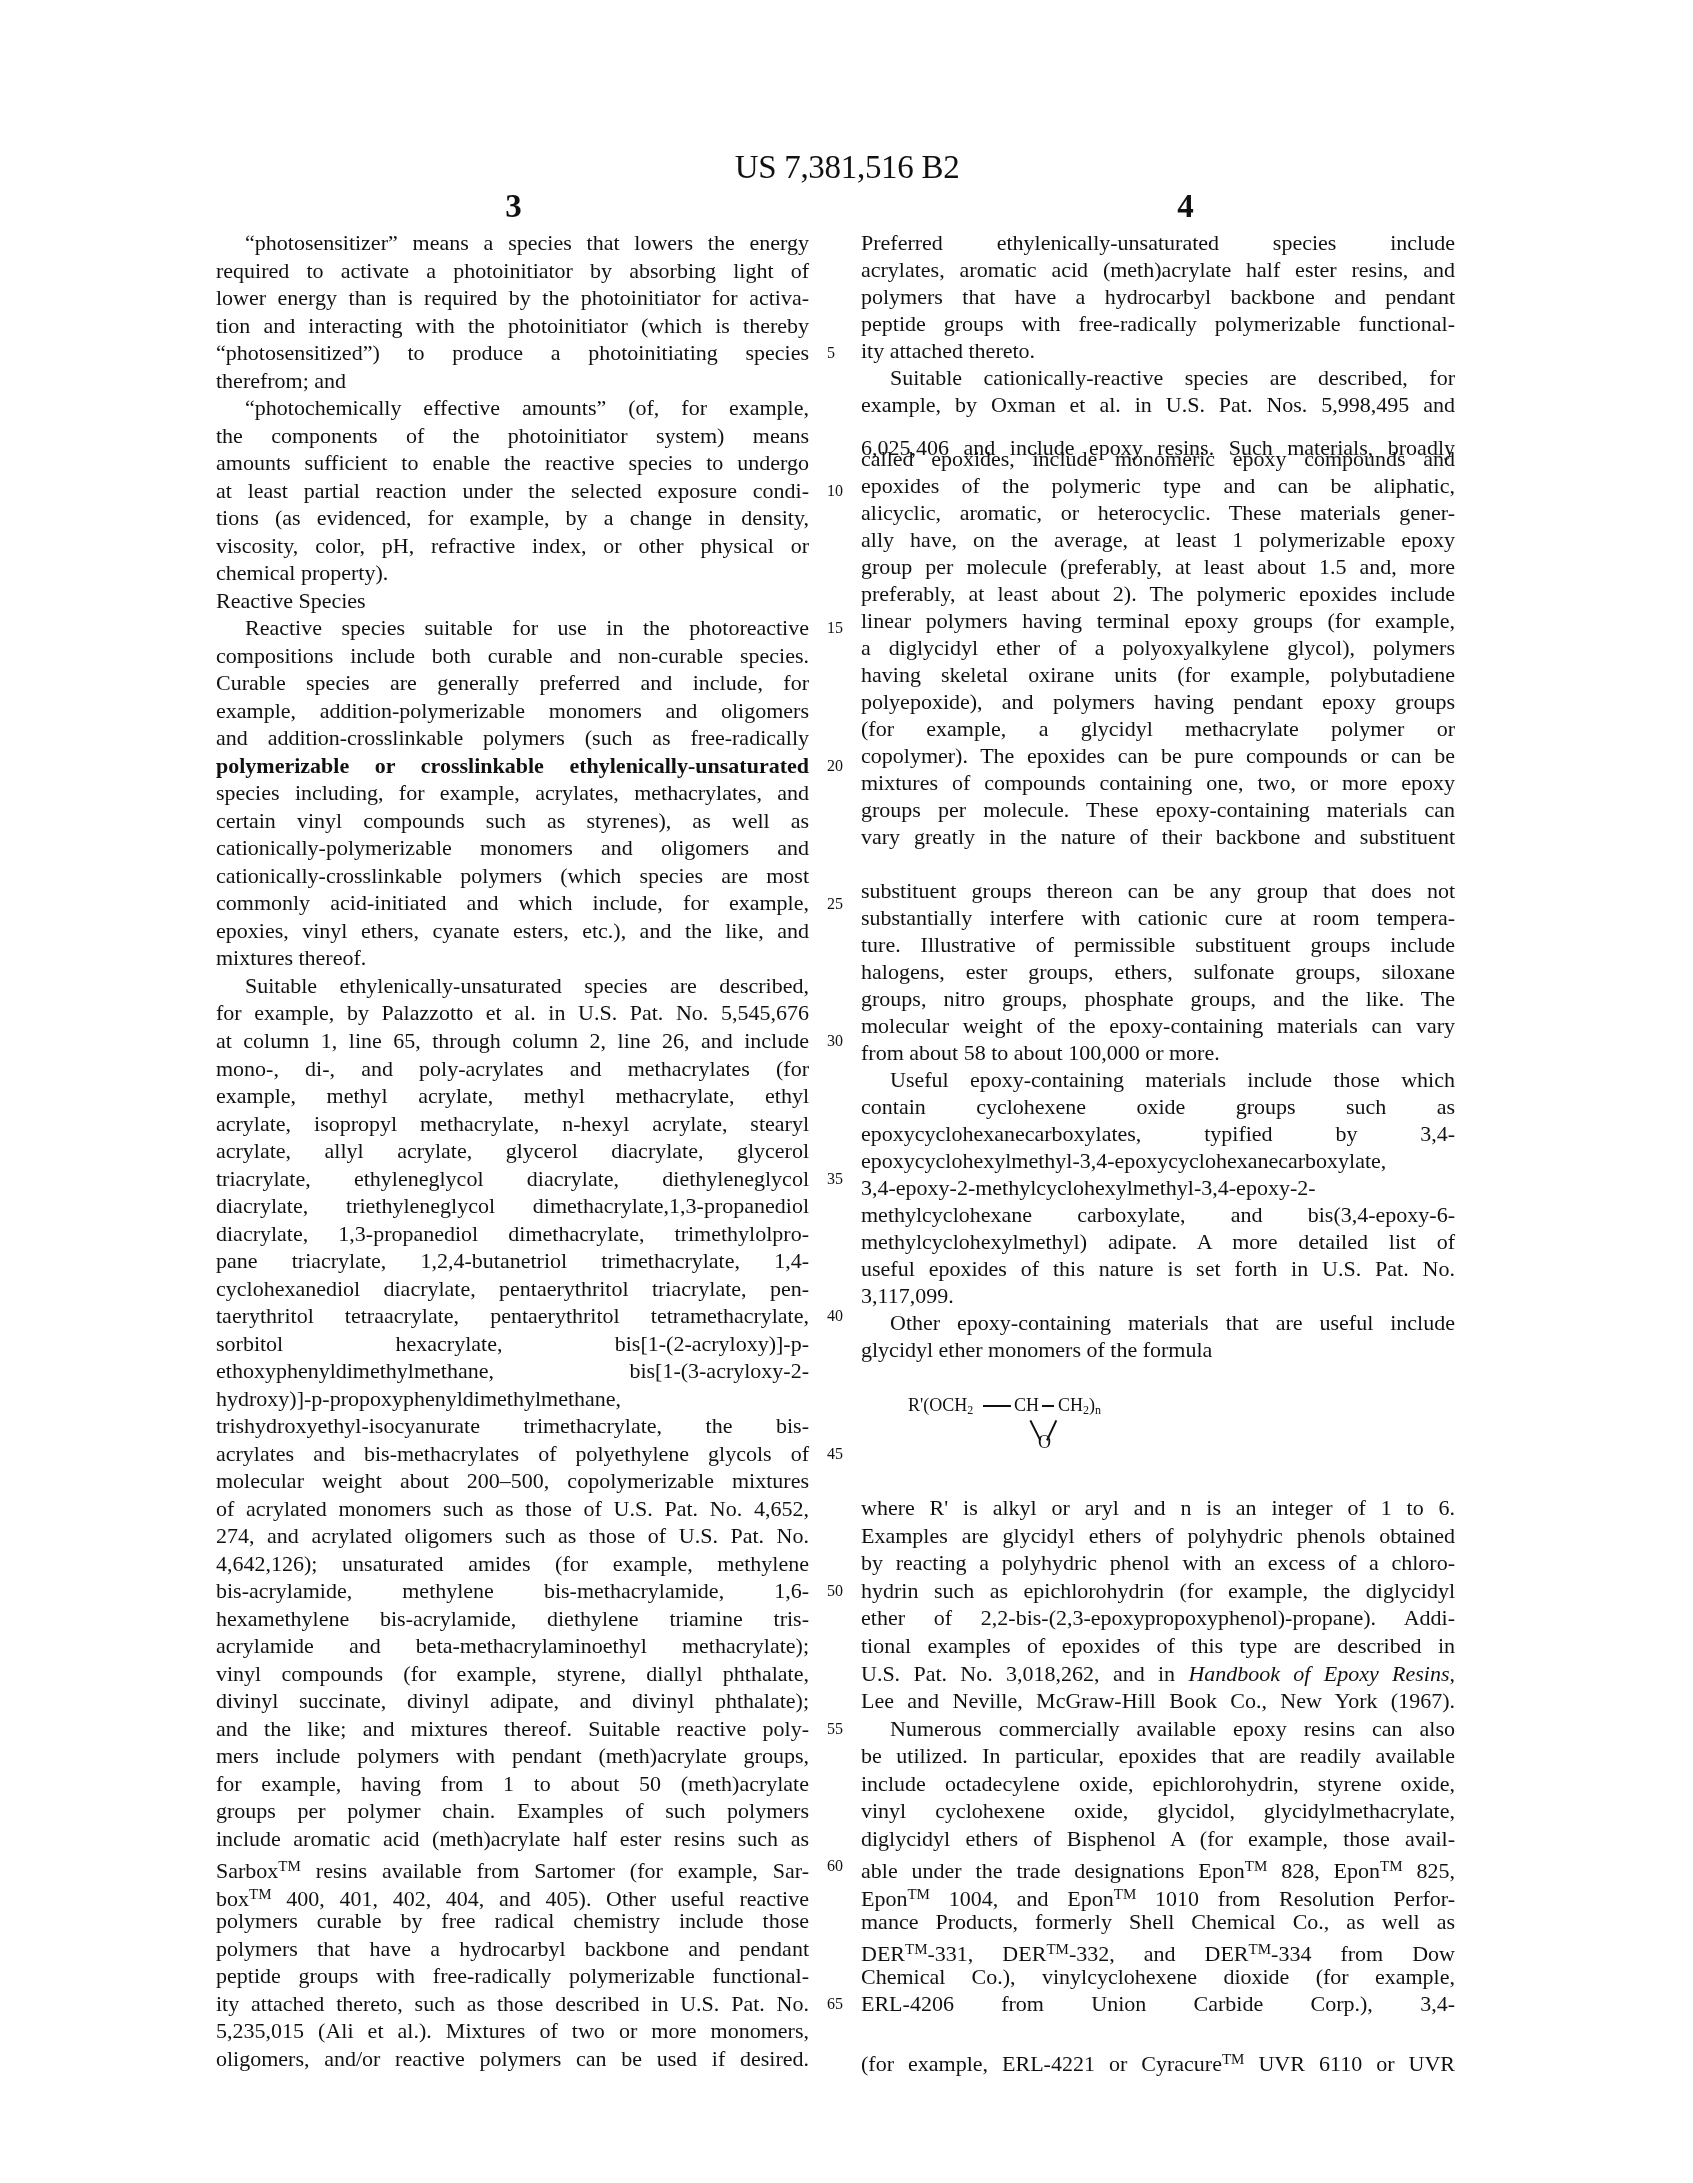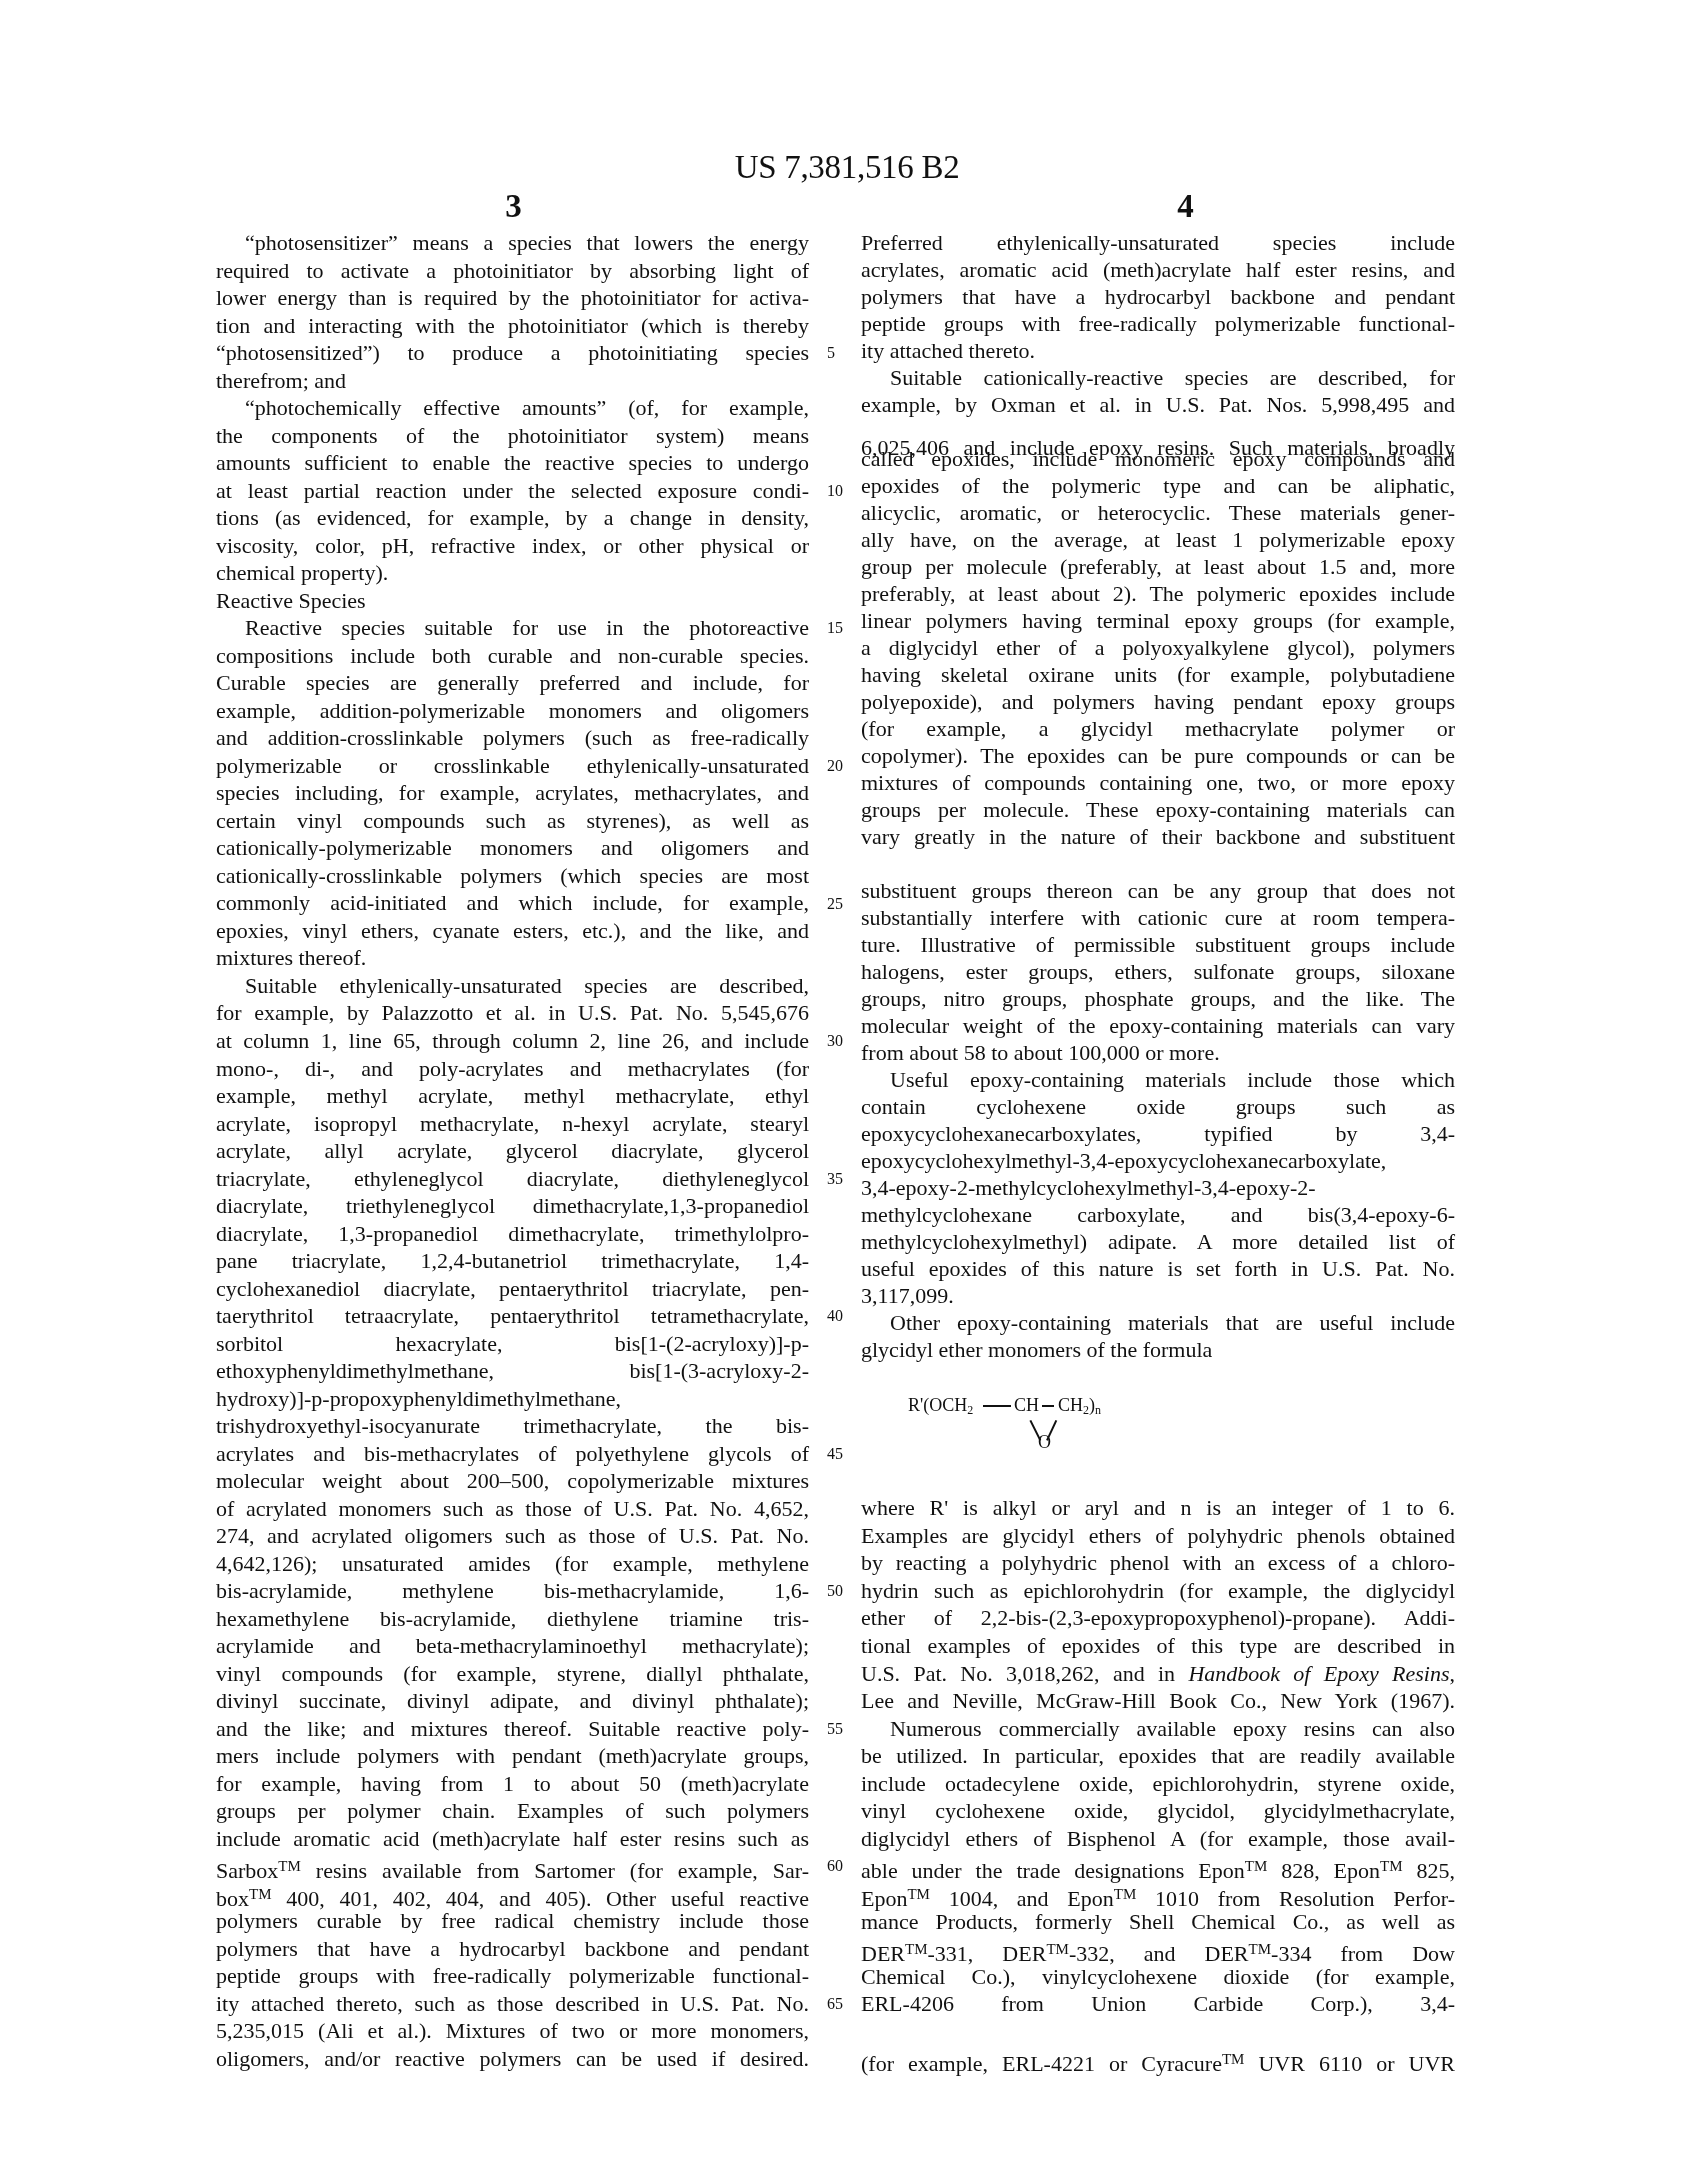--- a/index.html
+++ b/index.html
@@ -41,21 +41,21 @@
     <div class="ln j" style="top: 478px;">at least partial reaction under the selected exposure condi-</div>
     <div class="ln j" style="top: 505px;">tions (as evidenced, for example, by a change in density,</div>
     <div class="ln j" style="top: 533px;">viscosity, color, pH, refractive index, or other physical or</div>
     <div class="ln" style="top: 560px;">chemical property).</div>
     <div class="ln" style="top: 588px;">Reactive Species</div>
     <div class="ln j ind" style="top: 615px;">Reactive species suitable for use in the photoreactive</div>
     <div class="ln j" style="top: 643px;">compositions include both curable and non-curable species.</div>
     <div class="ln j" style="top: 670px;">Curable species are generally preferred and include, for</div>
     <div class="ln j" style="top: 698px;">example, addition-polymerizable monomers and oligomers</div>
     <div class="ln j" style="top: 725px;">and addition-crosslinkable polymers (such as free-radically</div>
-    <div class="ln j" style="top: 753px;">polymerizable or crosslinkable ethylenically-unsaturated</div>
+    <div class="ln j" style="top: 753px; font-weight: bold;">polymerizable or crosslinkable ethylenically-unsaturated</div>
     <div class="ln j" style="top: 780px;">species including, for example, acrylates, methacrylates, and</div>
     <div class="ln j" style="top: 808px;">certain vinyl compounds such as styrenes), as well as</div>
     <div class="ln j" style="top: 835px;">cationically-polymerizable monomers and oligomers and</div>
     <div class="ln j" style="top: 863px;">cationically-crosslinkable polymers (which species are most</div>
     <div class="ln j" style="top: 890px;">commonly acid-initiated and which include, for example,</div>
     <div class="ln j" style="top: 918px;">epoxies, vinyl ethers, cyanate esters, etc.), and the like, and</div>
     <div class="ln" style="top: 945px;">mixtures thereof.</div>
     <div class="ln j ind" style="top: 973px;">Suitable ethylenically-unsaturated species are described,</div>
     <div class="ln j" style="top: 1000px;">for example, by Palazzotto et al. in U.S. Pat. No. 5,545,676</div>
     <div class="ln j" style="top: 1028px;">at column 1, line 65, through column 2, line 26, and include</div>

